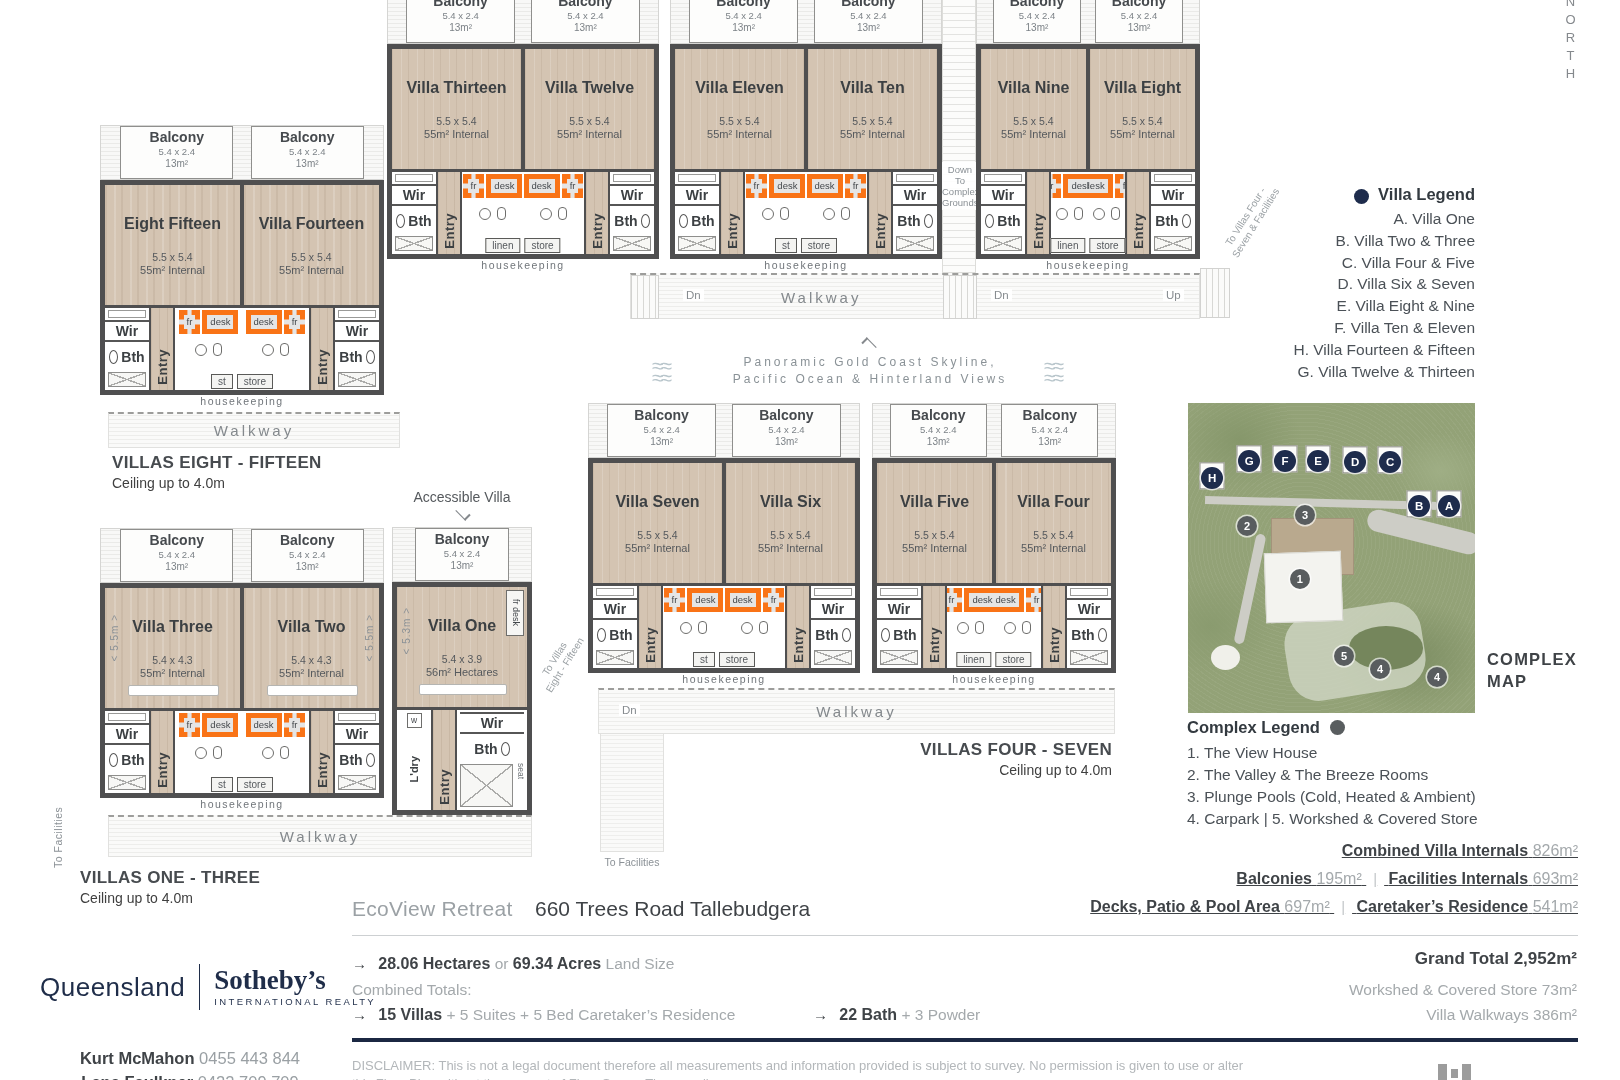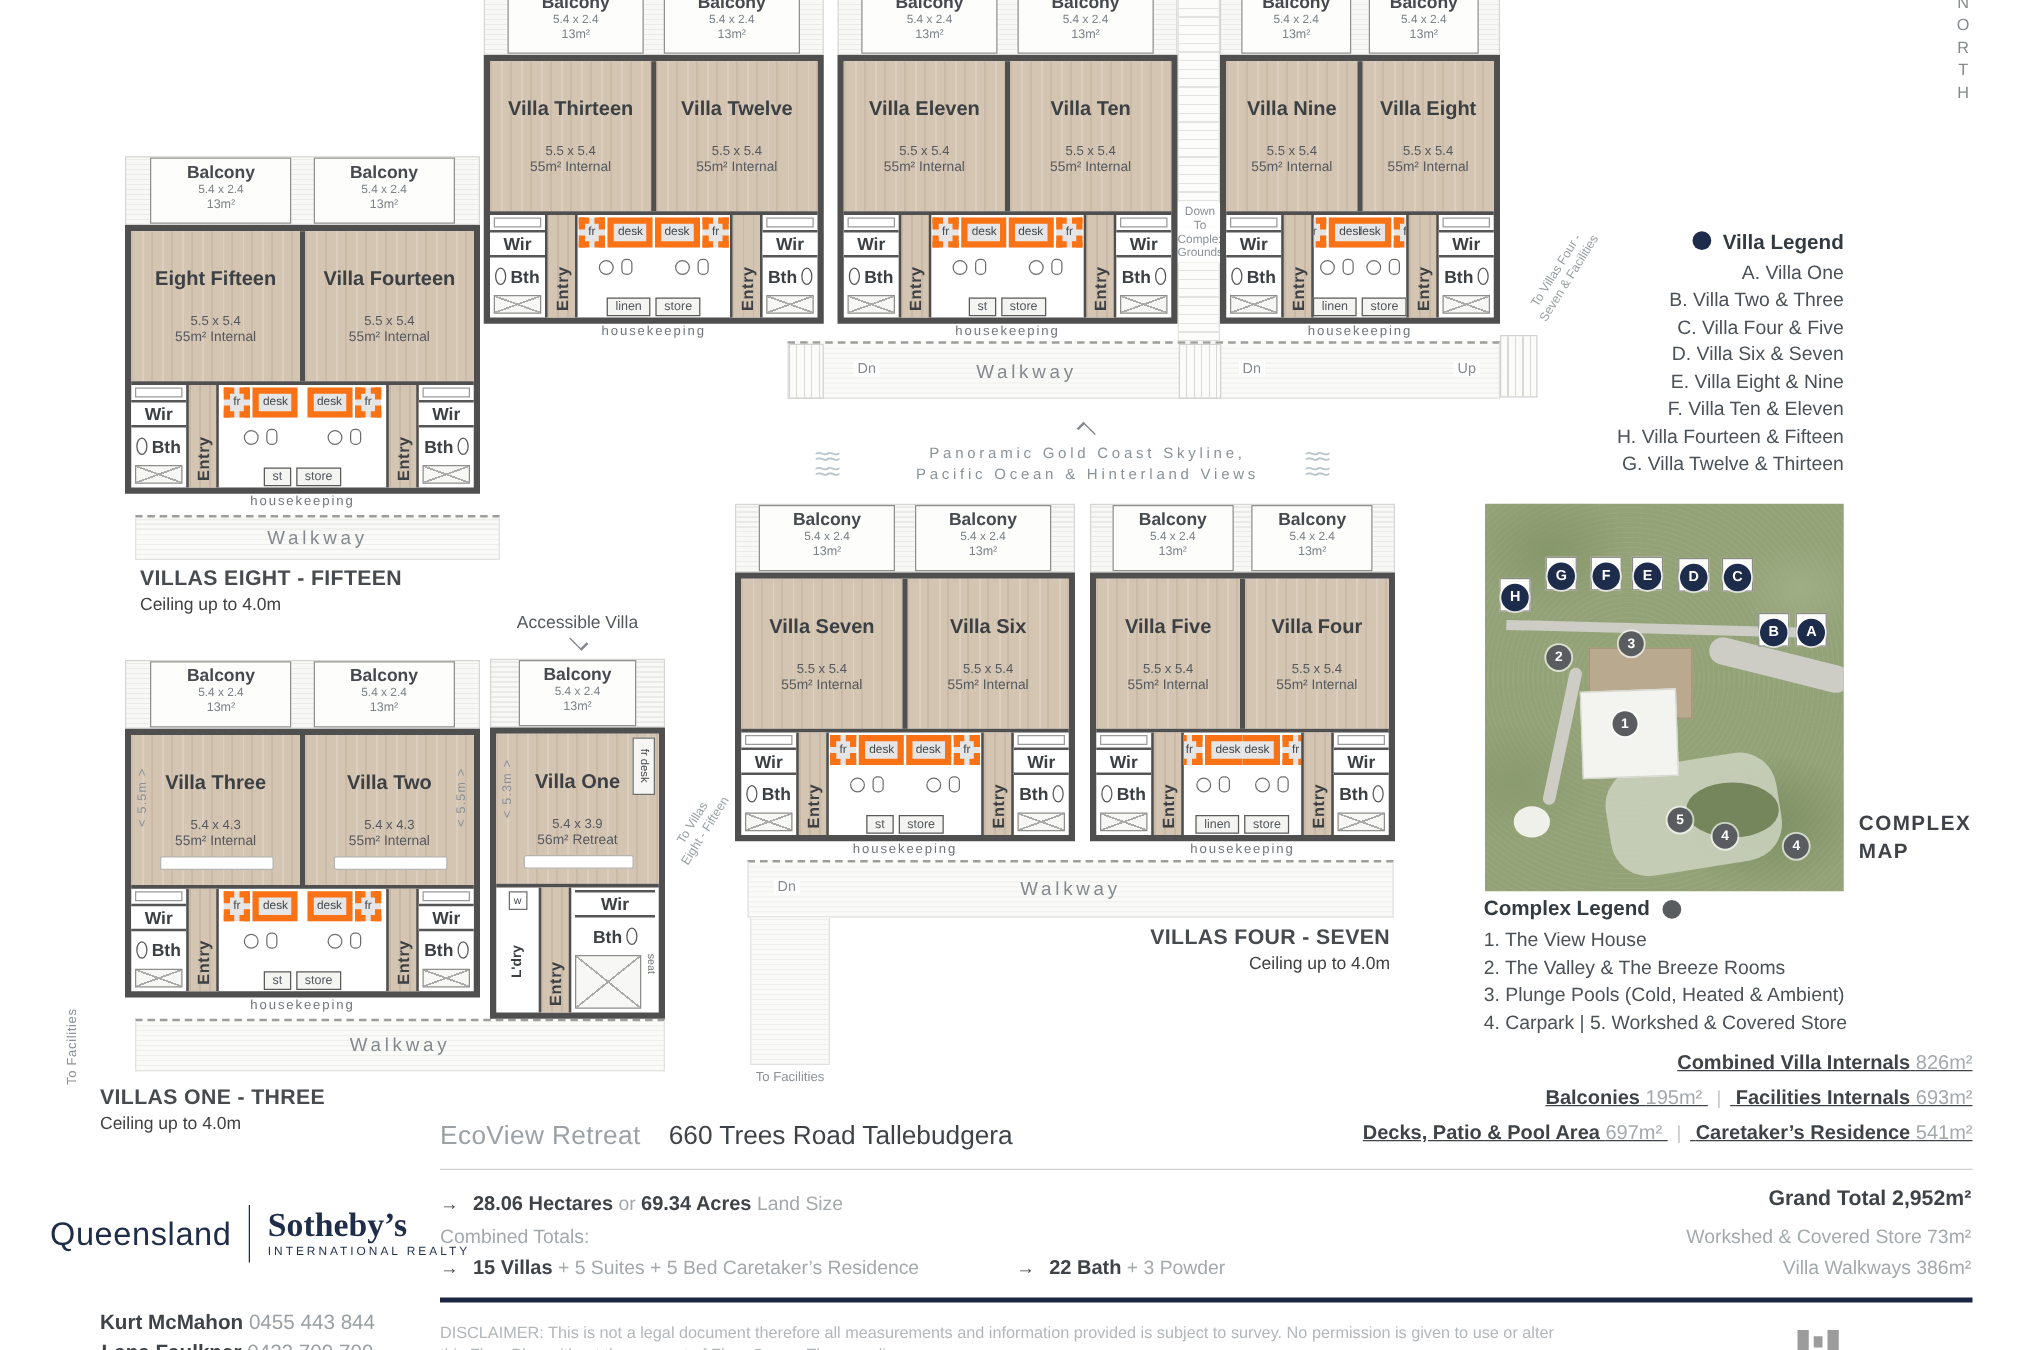--- a/index.html
+++ b/index.html
@@ -88,21 +88,21 @@
   .seat{writing-mode:vertical-rl;font-size:8.5px;color:#6e7377;display:flex;align-items:center;padding-right:1px;}
   .acc-label{position:absolute;font-size:14px;color:#55595d;text-align:center;}
   .chev{position:absolute;width:12px;height:12px;border-right:2px solid #85898d;border-bottom:2px solid #85898d;transform:rotate(45deg) scaleY(.55);}
   .chev.up{transform:rotate(225deg) scaleY(.55);}
 
   
   .section-label{position:absolute;}
   .section-title{font-size:17px;font-weight:700;color:#474b4f;letter-spacing:.3px;}
   .section-sub{font-size:14px;color:#404040;margin-top:2px;}
   .vlegend{position:absolute;left:1150px;top:185px;width:325px;text-align:right;}
-  .vlegend-head{display:flex;justify-content:flex-end;align-items:flex-start;gap:9px;margin-bottom:4px;}
+  .vlegend-head{display:flex;justify-content:flex-end;align-items:flex-end;gap:9px;margin-bottom:4px;}
   .vl-dot{width:15px;height:15px;border-radius:50%;background:#1e2c4c;}
   .vl-title{font-size:16.5px;font-weight:700;color:#333a40;}
   .vl-item{font-size:15.5px;color:#4b5157;line-height:21.8px;}
   .clegend{position:absolute;left:1187px;top:718px;width:346px;}
   .cl-head{display:flex;align-items:center;gap:10px;margin-bottom:5px;}
   .cl-title{font-size:16.5px;font-weight:700;color:#333a40;}
   .cl-dot{width:15px;height:15px;border-radius:50%;background:#595d5f;}
   .cl-item{font-size:15.5px;color:#4b5157;line-height:22px;}
   .map{position:absolute;left:1188px;top:403px;width:287px;height:310px;overflow:hidden;background-color:#93a277;
        background-image:radial-gradient(90px 70px at 18% 12%,#86976b 0%,transparent 70%),
@@ -835,21 +835,21 @@
           <div class="b-name">Balcony</div>
           <div class="b-dims">5.4 x 2.4</div>
           <div class="b-area">13m²</div>
         </div>
       </div>
       <div class="pbody">
         <div class="rooms">
           <div class="room">
             <div class="r-name">Villa One</div>
             <div class="r-dims">5.4 x 3.9</div>
-            <div class="r-int">56m² Retreat</div>
+            <div class="r-int">56m² Hectares</div>
             <div class="bed on"></div>
             <div class="vdesk">fr desk</div>
           </div>
         </div>
         <div class="lower">
           <div class="vcol-l">
             <div class="wbox">w</div>
             <div class="ldry">
               <span>L'dry</span>
             </div>

